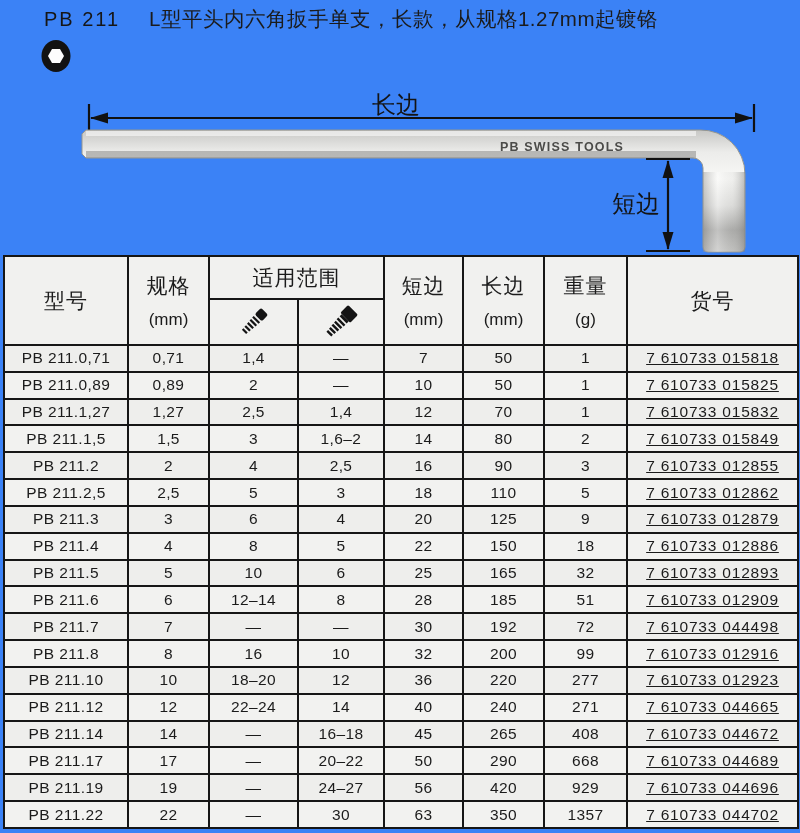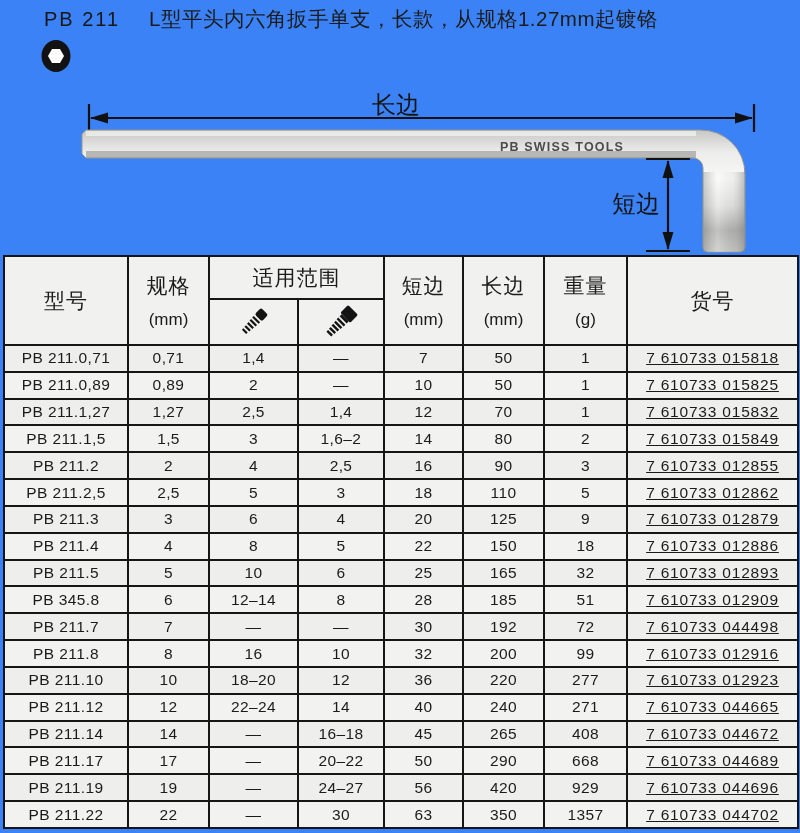--- a/index.html
+++ b/index.html
@@ -243,21 +243,21 @@
     <td class="c-model">PB 211.5</td>
     <td>5</td>
     <td>10</td>
     <td>6</td>
     <td>25</td>
     <td>165</td>
     <td>32</td>
     <td class="c-sku">7 610733 012893</td>
   </tr>
         <tr>
-    <td class="c-model">PB 345.8</td>
+    <td class="c-model">PB 211.6</td>
     <td>6</td>
     <td>12–14</td>
     <td>8</td>
     <td>28</td>
     <td>185</td>
     <td>51</td>
     <td class="c-sku">7 610733 012909</td>
   </tr>
         <tr>
     <td class="c-model">PB 211.7</td>

